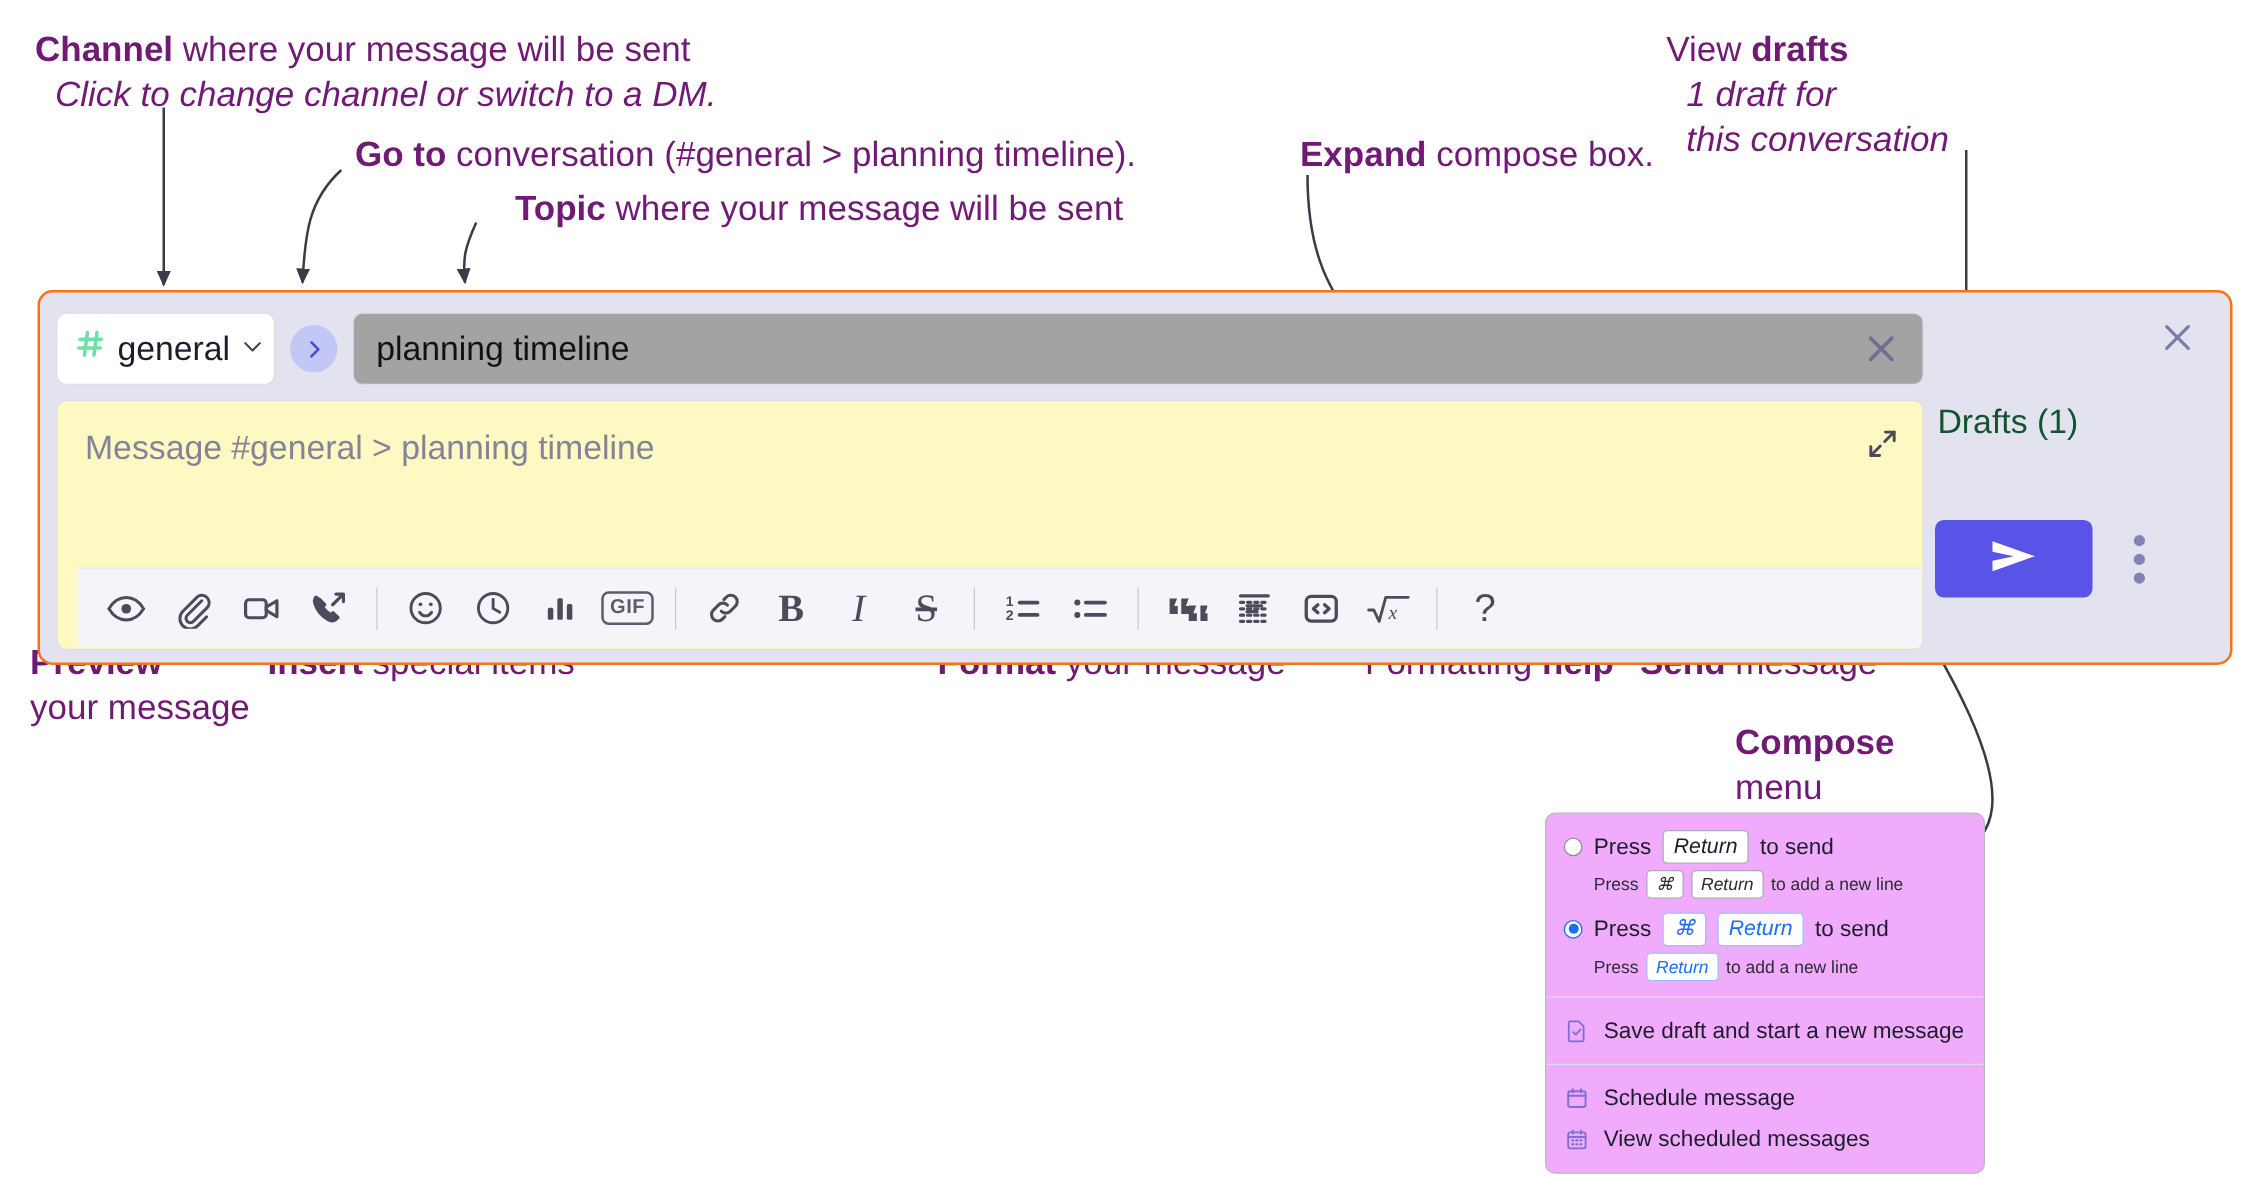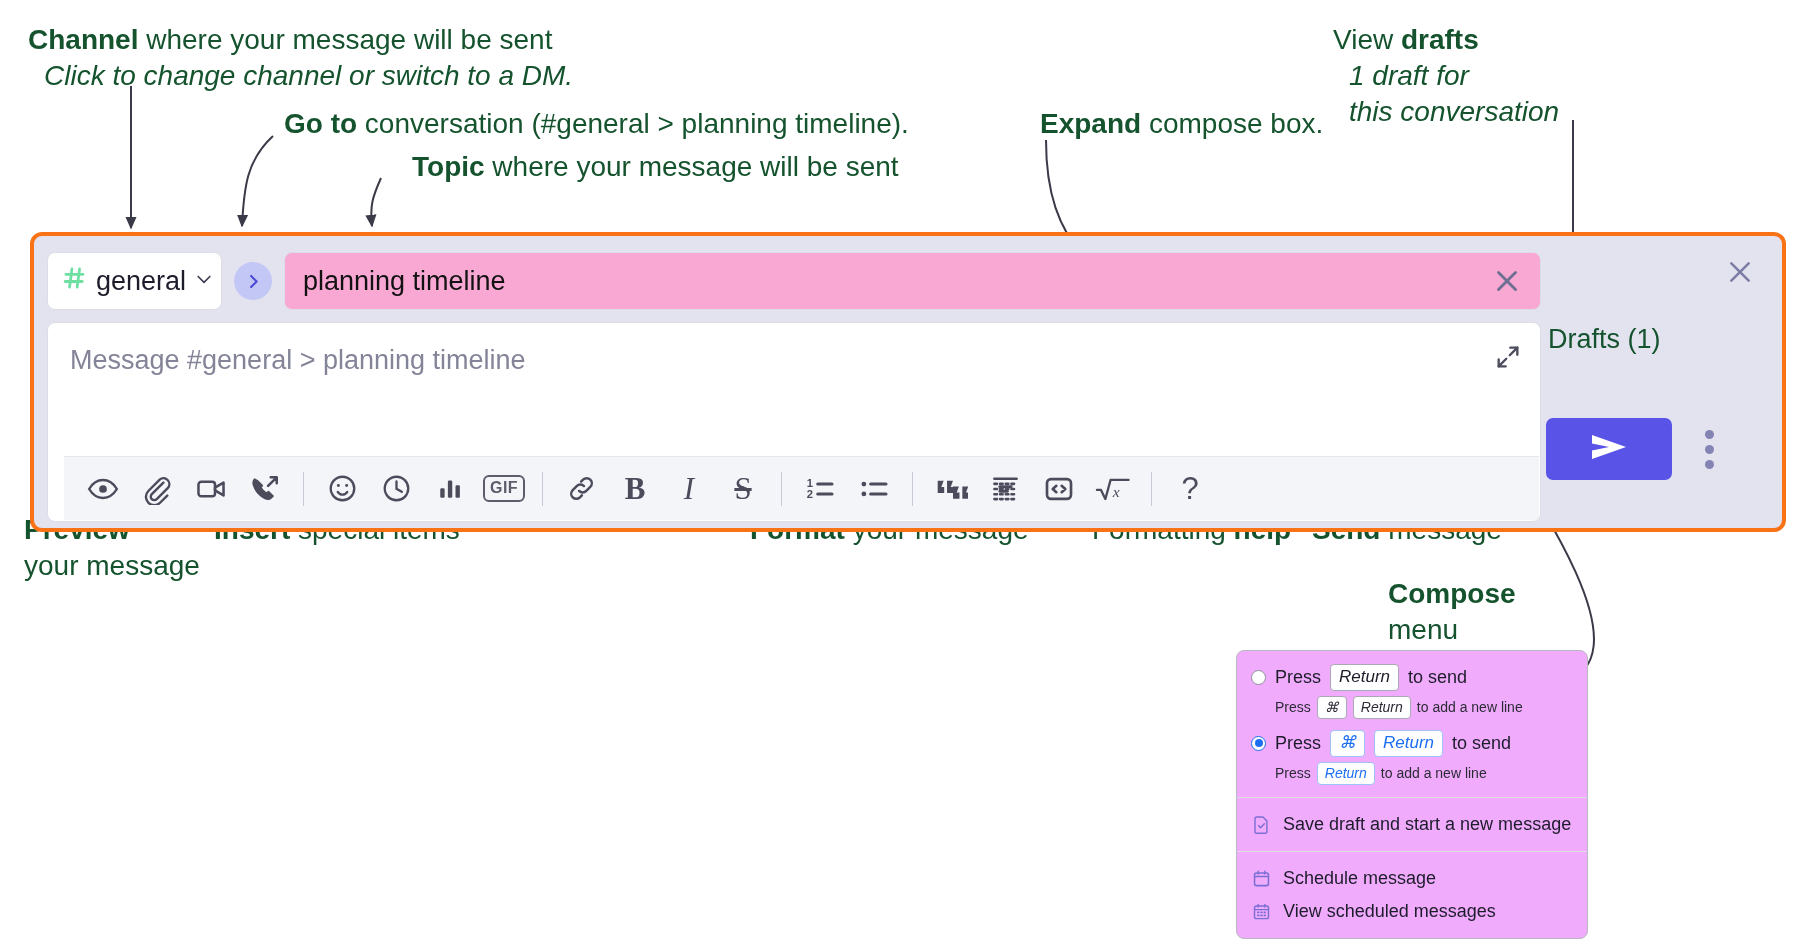--- a/index.html
+++ b/index.html
@@ -8,32 +8,32 @@
     width:1814px; height:944px;
     background:#ffffff;
     font-family:"Liberation Sans", sans-serif;
     color:#1d1c2b;
     position:relative;
     overflow:hidden;
   }
   .stage { position:absolute; inset:0; }
 
   
-  .anno { position:absolute; color:#14532d; line-height:1.28; }
+  .anno { position:absolute; color:#701a75; line-height:1.28; }
   .anno b { font-weight:700; }
   .anno i { font-style:italic;margin-left:16px; }
   .a-lg { font-size:28px; }
 
   
   #compose-panel {
     position:absolute;
     left:30px; top:232px;
     width:1756px; height:300px;
     background:#e3e3f0;
-    border:4px solid #f97316;
+    border:2px solid #f97316;
     border-radius:12px;
   }
   #compose-inner {
     position:absolute;
     left:13px; top:14px;
     width:1494px; height:272px;
   }
 
   
   #header-row { position:absolute; left:0; top:0; height:62px; width:100%; display:flex; align-items:center; }
@@ -54,33 +54,33 @@
     width:38px; height:38px; margin:0 12px;
     border-radius:50%;
     background:#c3c7f5;
     display:flex; align-items:center; justify-content:center;
     cursor:pointer; flex:0 0 auto;
   }
   #goto-button svg { display:block; }
 
   #topic-field {
     flex:1 1 auto; height:58px;
-    background:#f9a8d4;
+    background:#a3a3a3;
     border:1px solid #dddde8;
     border-radius:8px;
     display:flex; align-items:center;
     padding:0 10px 0 18px;
   }
   #topic-value { font-size:27px; color:#121212; flex:1 1 auto; }
   #topic-clear { width:46px; height:46px; display:flex; align-items:center; justify-content:center; cursor:pointer; }
 
   
   #message-box {
     position:absolute; left:0; top:72px; width:100%; height:200px;
-    background:#ffffff;
+    background:#fef9c3;
     border:1px solid #dddde8;
     border-radius:8px;
     overflow:hidden;
   }
   #message-placeholder {
     position:absolute; left:22px; top:22px;
     font-size:27px; color:#848499;
   }
   #expand-button {
     position:absolute; right:14px; top:16px;

